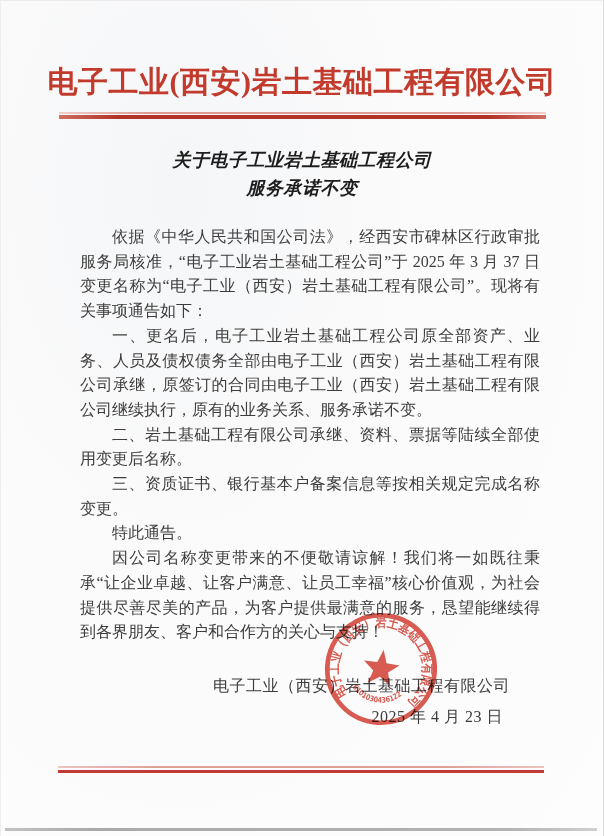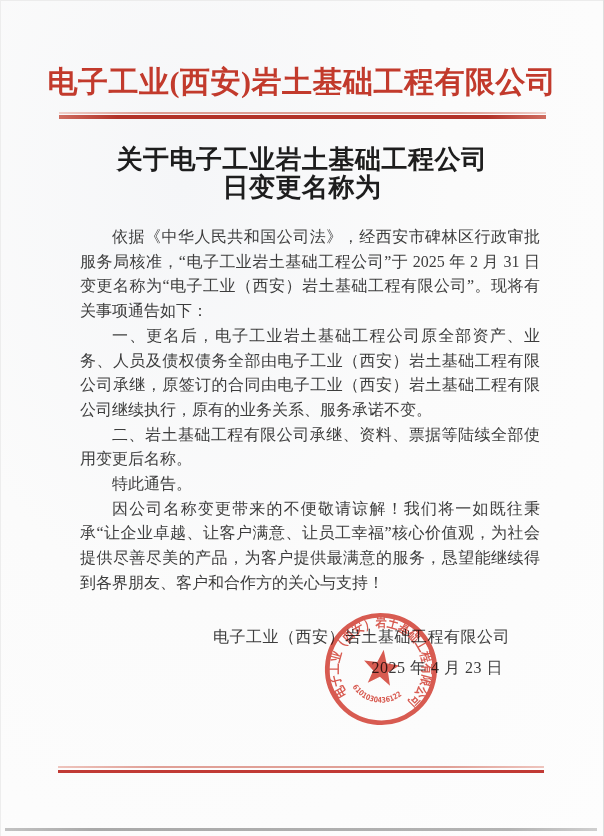--- a/index.html
+++ b/index.html
@@ -26,24 +26,25 @@
   }
   .head-rule{width:487px;margin:9px auto 0 auto;}
   .head-rule .light{height:2px;background:linear-gradient(90deg,#f0cfc9,#dd9c92 18%,#dd9c92 82%,#f0cfc9);}
   .head-rule .gap{height:1px;}
   .head-rule .dark{height:4px;background:linear-gradient(90deg,#cf6d60,#b23228 12%,#b23228 88%,#cf6d60);}
   
   .doc-title{
     margin-top:27px;
     text-align:center;
     color:#1d1d1d;
-    font-size:26px;
+    font-size:18px;
     font-weight:bold;
     line-height:28px;
     letter-spacing:0.5px;
+    font-style:italic;
   }
   
   .body-text{
     margin-top:23px;
     padding:0 64px 0 80px;
     color:#3d3d3d;
     font-size:16px;
     line-height:24.7px;
     text-align:justify;
   }
@@ -82,27 +83,28 @@
     <div class="company">电子工业(西安)岩土基础工程有限公司</div>
     <div class="head-rule">
       <div class="light"></div>
       <div class="gap"></div>
       <div class="dark"></div>
     </div>
   </div>
 
   <div class="doc-title">
     <div>关于电子工业岩土基础工程公司</div>
-    <div>日变更名称为</div>
+    <div>服务承诺不变</div>
   </div>
 
   <div class="body-text">
-    <p>依据《中华人民共和国公司法》，经西安市碑林区行政审批服务局核准，“电子工业岩土基础工程公司”于 2025 年 2 月 31 日变更名称为“电子工业（西安）岩土基础工程有限公司”。现将有关事项通告如下：</p>
+    <p>依据《中华人民共和国公司法》，经西安市碑林区行政审批服务局核准，“电子工业岩土基础工程公司”于 2025 年 3 月 37 日变更名称为“电子工业（西安）岩土基础工程有限公司”。现将有关事项通告如下：</p>
     <p>一、更名后，电子工业岩土基础工程公司原全部资产、业务、人员及债权债务全部由电子工业（西安）岩土基础工程有限公司承继，原签订的合同由电子工业（西安）岩土基础工程有限公司继续执行，原有的业务关系、服务承诺不变。</p>
     <p>二、岩土基础工程有限公司承继、资料、票据等陆续全部使用变更后名称。</p>
+    <p>三、资质证书、银行基本户备案信息等按相关规定完成名称变更。</p>
     <p>特此通告。</p>
     <p>因公司名称变更带来的不便敬请谅解！我们将一如既往秉承“让企业卓越、让客户满意、让员工幸福”核心价值观，为社会提供尽善尽美的产品，为客户提供最满意的服务，恳望能继续得到各界朋友、客户和合作方的关心与支持！</p>
   </div>
 
   <div class="signature">
     <div class="sig-company">电子工业（西安）岩土基础工程有限公司</div>
     <div class="sig-date">2025 年 4 月 23 日</div>
   </div>
 
   <svg class="seal" viewBox="0 0 200 200">

